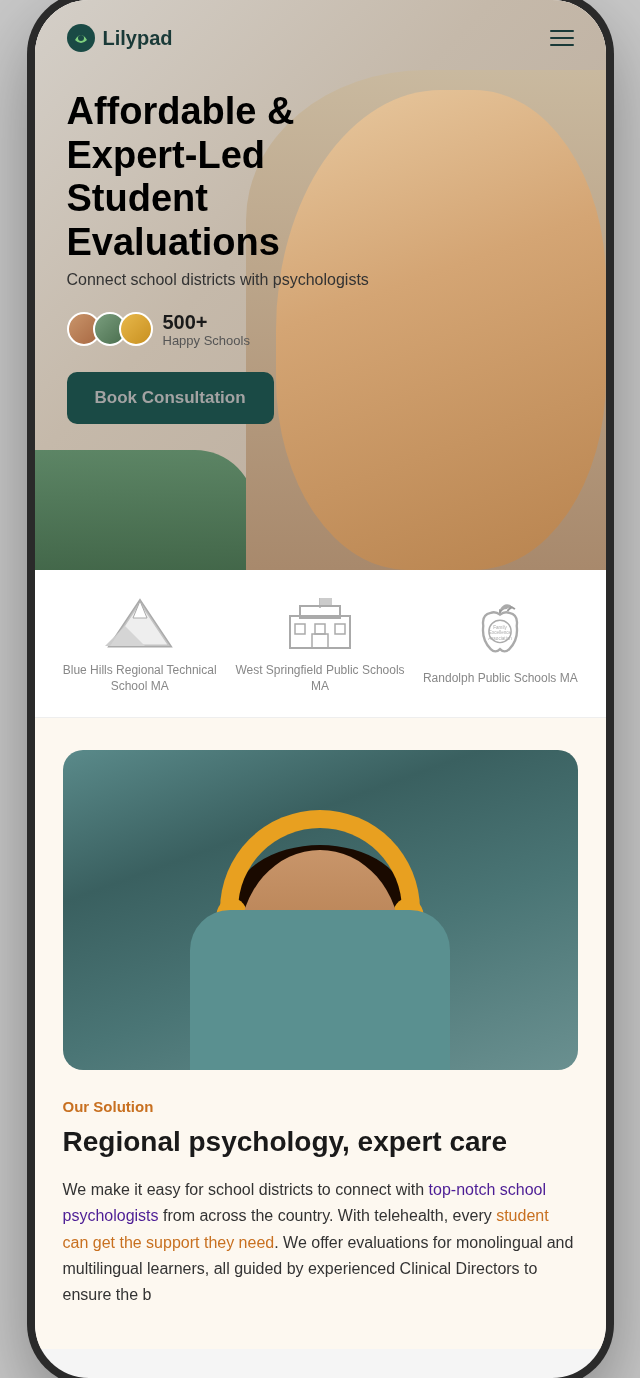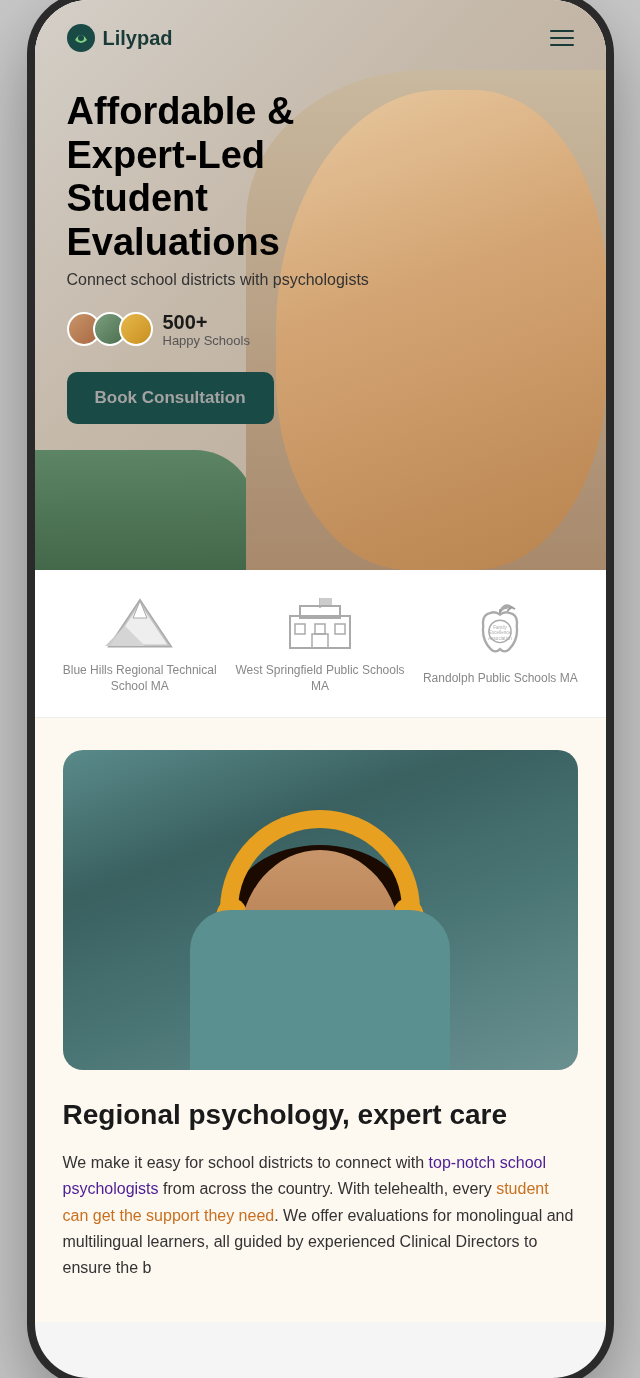--- a/index.html
+++ b/index.html
@@ -455,20 +455,21 @@
     <div class="solution-image">
 
       <div class="student-hair"></div>
       <div class="headphone-arc"></div>
       <div class="headphone-left"></div>
       <div class="headphone-right"></div>
       <div class="student-head"></div>
       <div class="student-body"></div>
     </div>
 
+    <p class="solution-label">Our Solution</p>
     <h2 class="solution-title">Regional psychology, expert care</h2>
     <p class="solution-text">
       <span>We make it easy for school districts to connect with </span><a class="highlight-orange" href="#">top-notch school psychologists</a><span> from across the country. With telehealth, every </span><a class="highlight-link" href="#">student can get the support they need</a><span>. We offer evaluations for monolingual and multilingual learners, all guided by experienced Clinical Directors to ensure the b</span>
     </p>
 
   </section>
 
 </div>
 
 </body></html>

